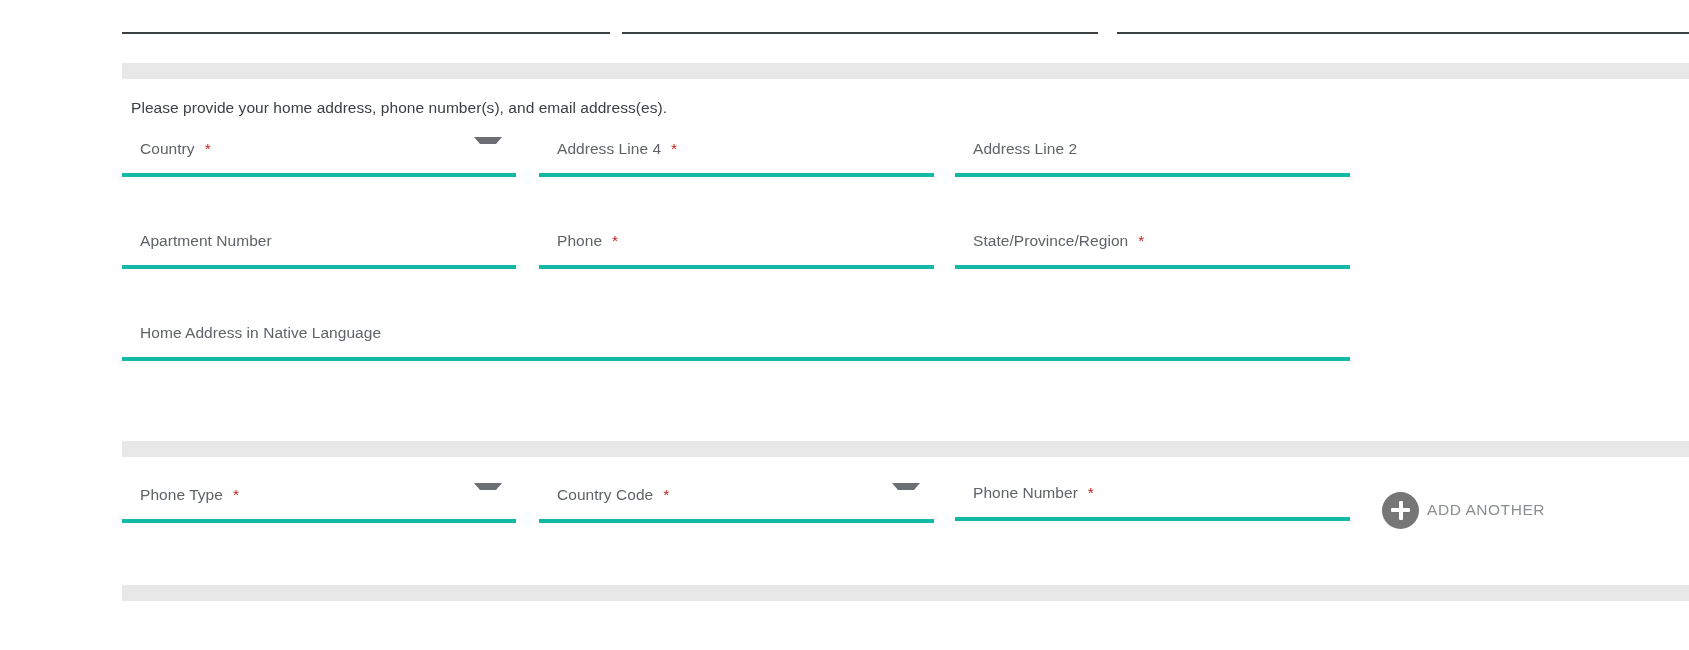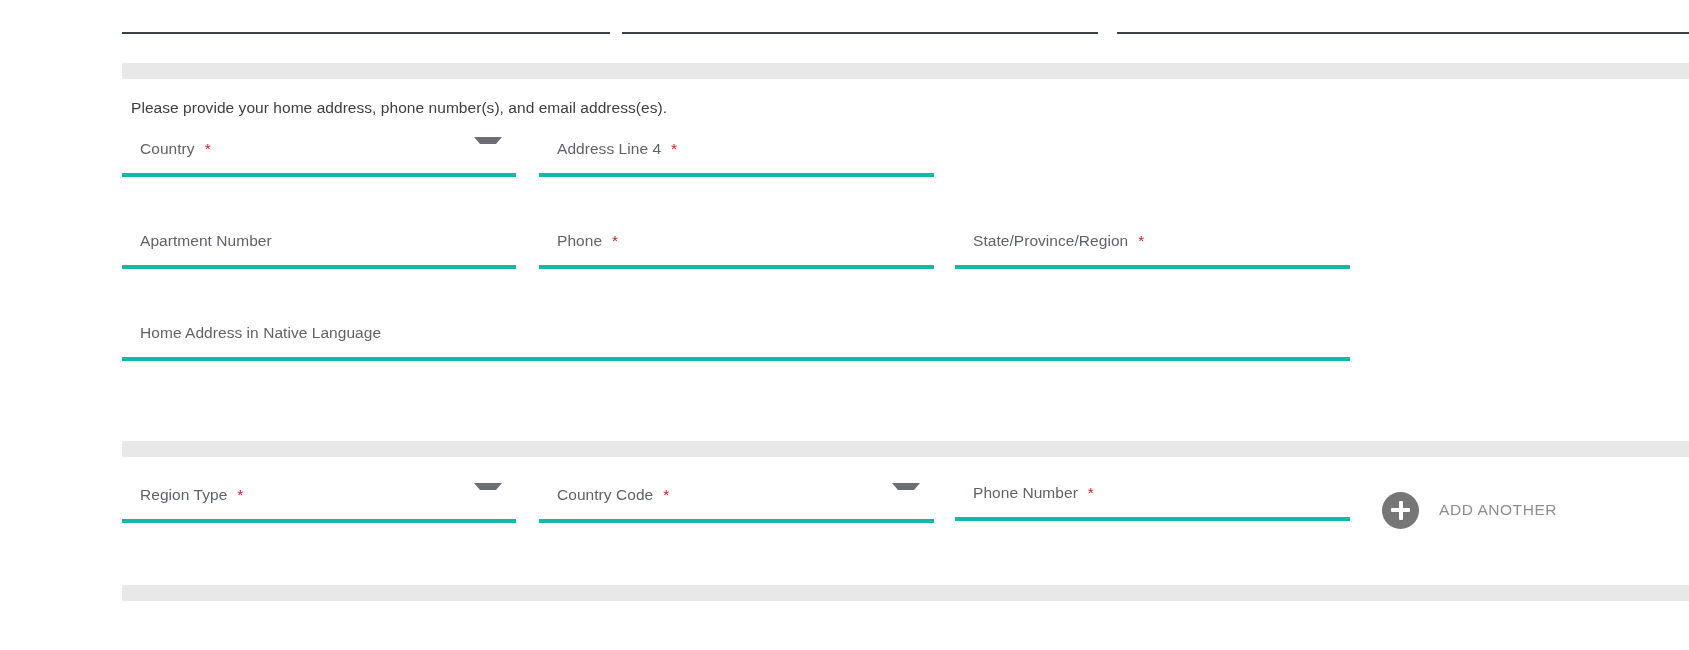--- a/index.html
+++ b/index.html
@@ -130,21 +130,20 @@
     background: #ffffff;
     border-radius: 1px;
   }
   #add-another-icon::before {
     left: 9px; top: 16.5px; width: 19px; height: 4px;
   }
   #add-another-icon::after {
     left: 16.5px; top: 9px; width: 4px; height: 19px;
   }
   #add-another-label {
-    margin-left: 12px;
     font-size: 15.5px;
     color: #8a8d91;
     letter-spacing: 0.55px;
     font-family: "Liberation Sans", sans-serif;
   }
 </style>
 </head>
 <body>
 
 <div id="page">
@@ -159,41 +158,44 @@
 
   <div id="field-country" class="field">
     <span class="field-label"><span>Country</span><span class="req">*</span></span>
     <span class="chevron"></span>
   </div>
 
   <div id="field-address-line-1" class="field">
     <span class="field-label"><span>Address Line 4</span><span class="req">*</span></span>
   </div>
 
+  <div id="field-address-line-2" class="field">
+    <span class="field-label"><span>Address Line 2</span></span>
+  </div>
 
   <div id="field-apartment-number" class="field">
     <span class="field-label"><span>Apartment Number</span></span>
   </div>
 
   <div id="field-city" class="field">
     <span class="field-label"><span>Phone</span><span class="req">*</span></span>
   </div>
 
   <div id="field-state-province" class="field">
     <span class="field-label"><span>State/Province/Region</span><span class="req">*</span></span>
   </div>
 
   <div id="field-native-address" class="field">
     <span class="field-label"><span>Home Address in Native Language</span></span>
   </div>
 
   <div id="divider-middle" class="divider"></div>
 
   <div id="field-phone-type" class="field">
-    <span class="field-label"><span>Region Type</span><span class="req">*</span></span>
+    <span class="field-label"><span>Phone Type</span><span class="req">*</span></span>
     <span class="chevron"></span>
   </div>
 
   <div id="field-country-code" class="field">
     <span class="field-label"><span>Country Code</span><span class="req">*</span></span>
     <span class="chevron"></span>
   </div>
 
   <div id="field-phone-number" class="field">
     <span class="field-label"><span>Phone Number</span><span class="req">*</span></span>

